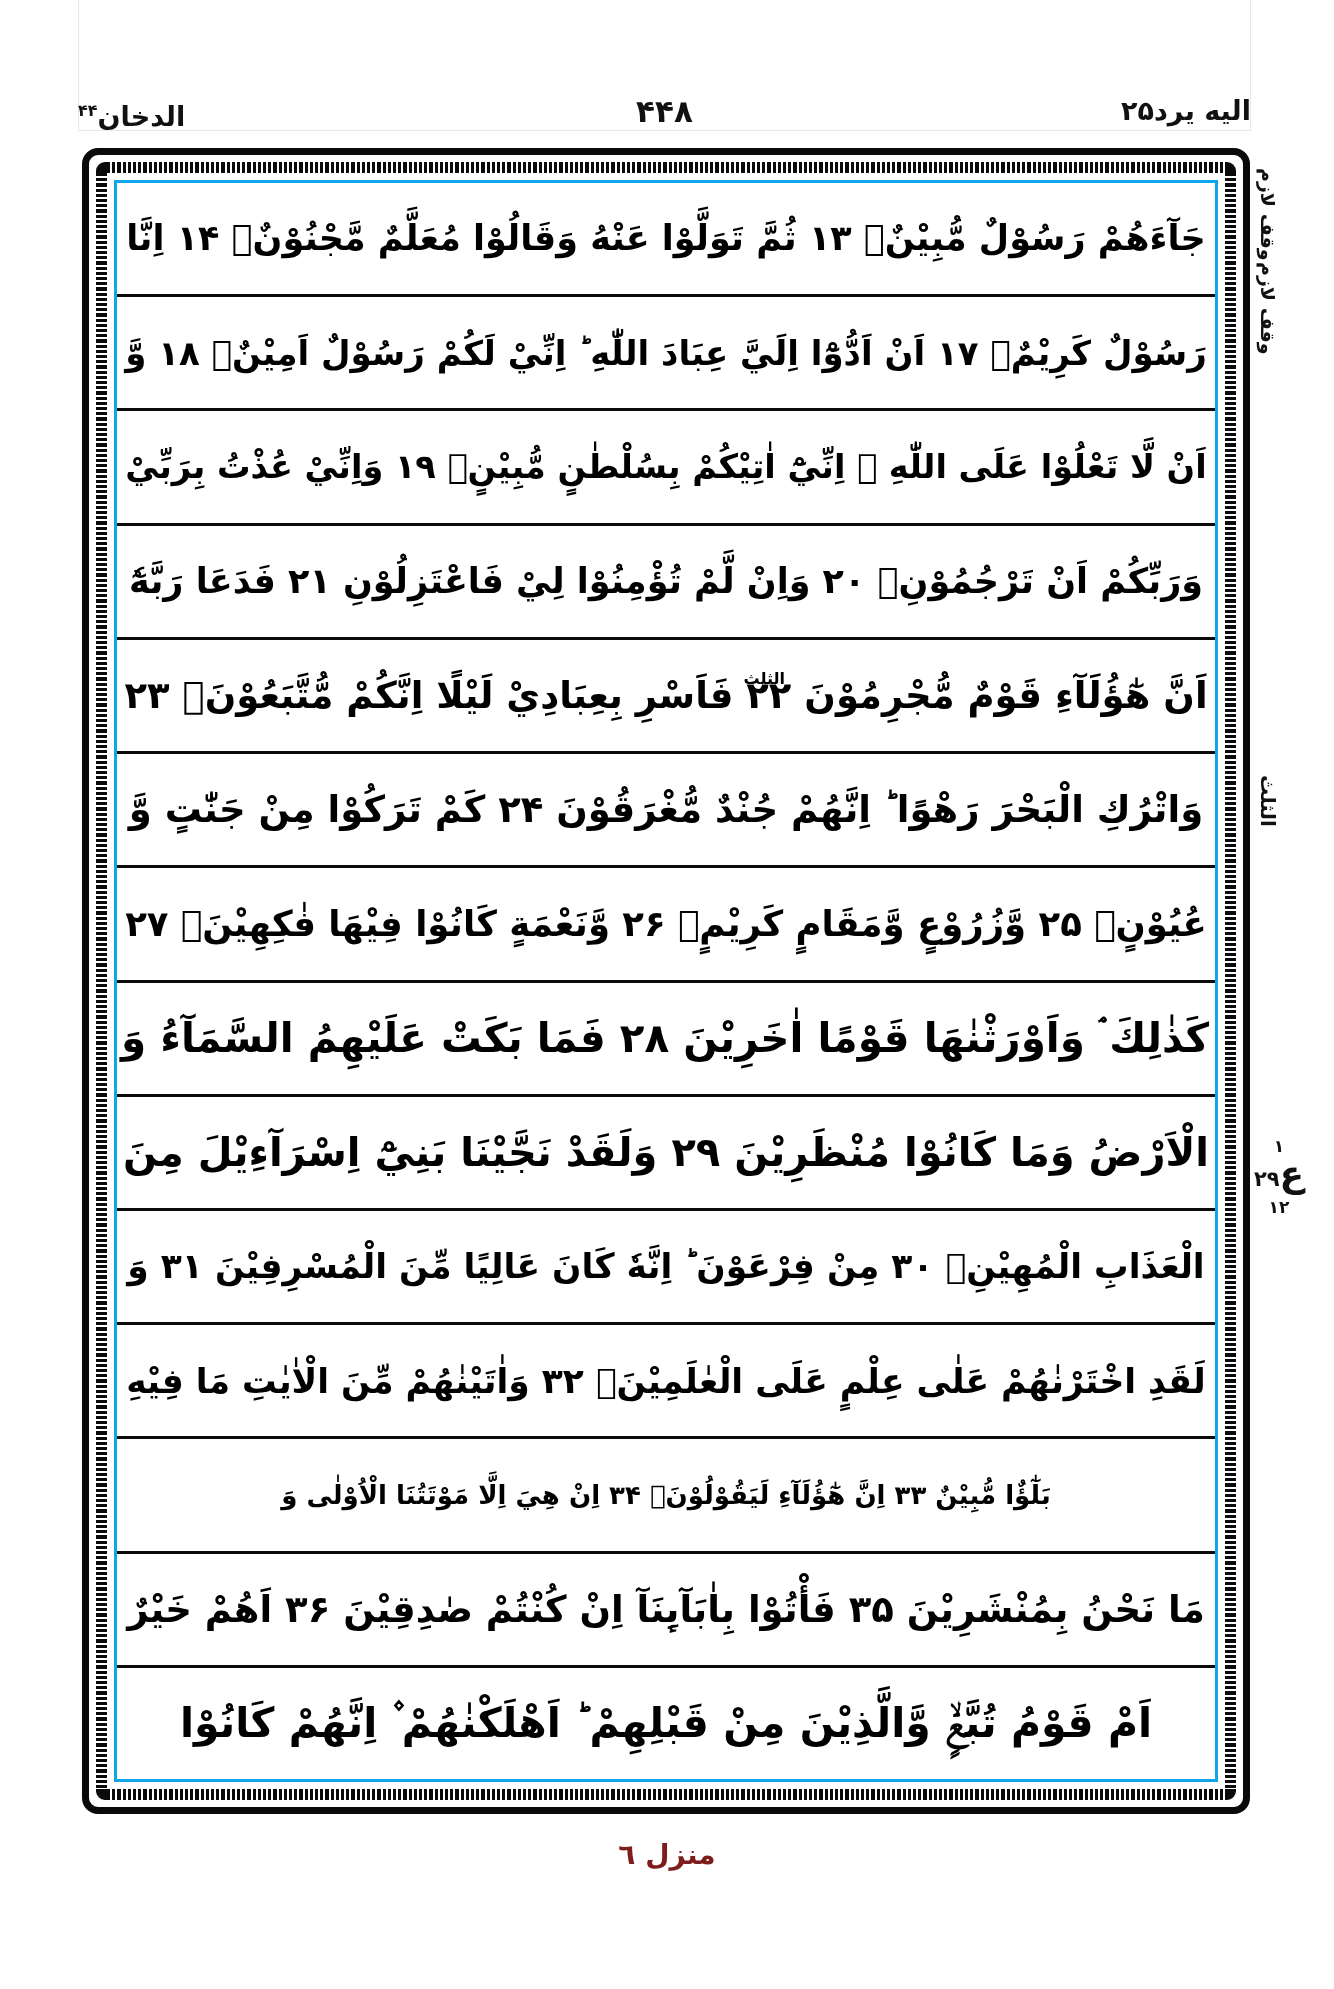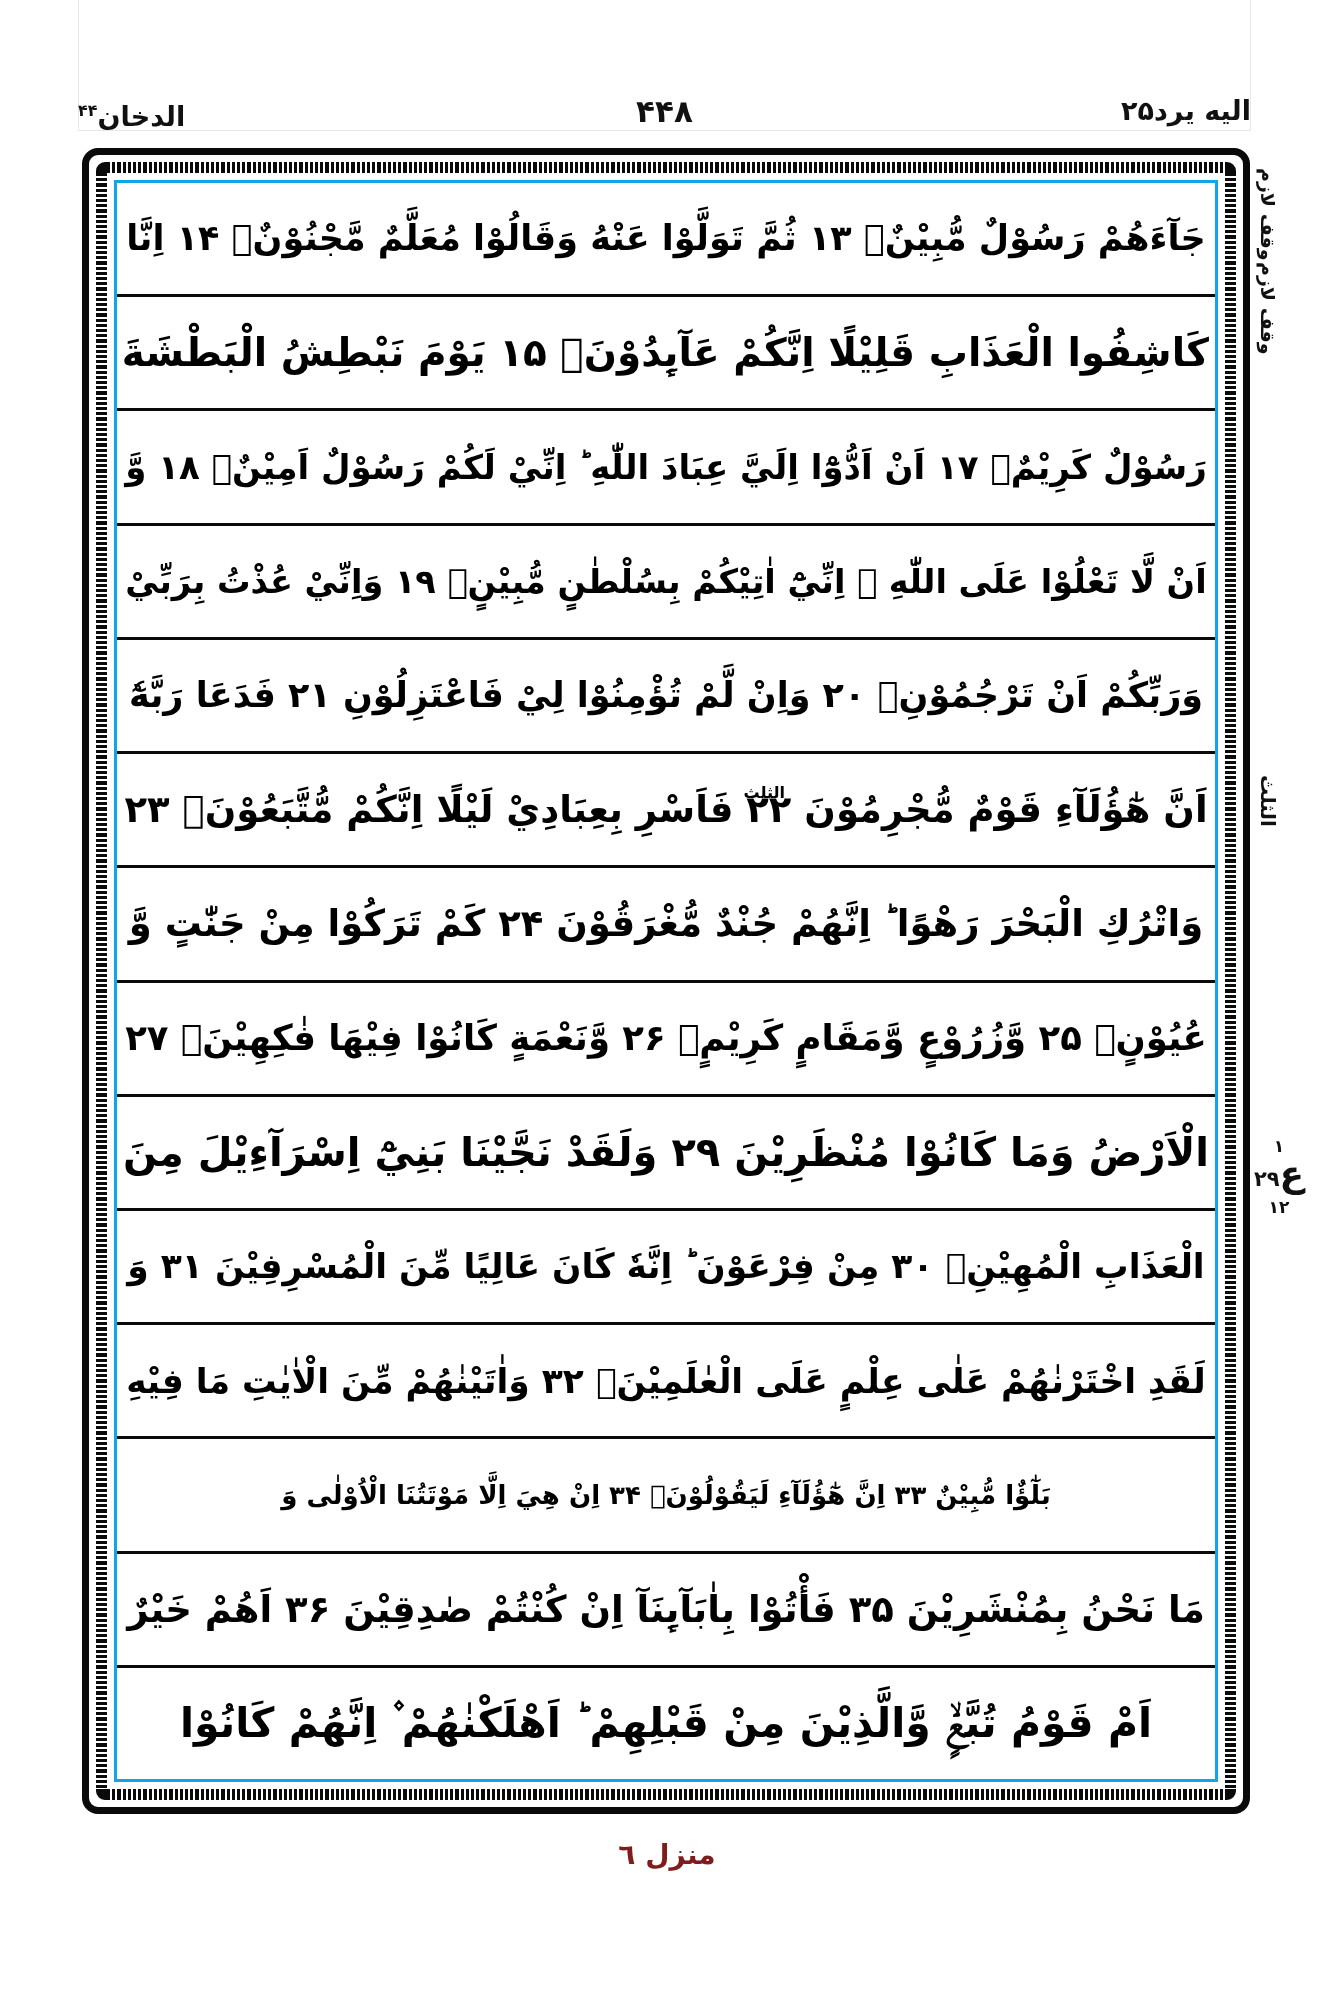--- a/index.html
+++ b/index.html
@@ -247,40 +247,40 @@
     <div class="bead-bottom"></div>
     <div class="bead-left"></div>
     <div class="bead-right"></div>
 
     <div class="frame-inner" id="lines-container">
 
     <div class="ayah-line">
           <div class="ayah-text" style="font-size: 35px;">جَآءَهُمْ رَسُوْلٌ مُّبِيْنٌۙ ۱۳ ثُمَّ تَوَلَّوْا عَنْهُ وَقَالُوْا مُعَلَّمٌ مَّجْنُوْنٌۘ ۱۴ اِنَّا</div>
         </div>
         <div class="ayah-line">
-          <div class="ayah-text" style="font-size: 39px;">كَاشِفُوا الْعَذَابِ قَلِيْلًا اِنَّكُمْ عَآىِٕدُوْنَۘ ۱۵ يَوْمَ نَبْطِشُ الْبَطْشَةَ</div>
-        </div>
-        <div class="ayah-line">
           <div class="ayah-text" style="font-size: 34px;">رَسُوْلٌ كَرِيْمٌۙ ۱۷ اَنْ اَدُّوْٓا اِلَيَّ عِبَادَ اللّٰهِ ؕ اِنِّيْ لَكُمْ رَسُوْلٌ اَمِيْنٌۙ ۱۸ وَّ</div>
         </div>
         <div class="ayah-line">
           <div class="ayah-text" style="font-size: 33.5px;">اَنْ لَّا تَعْلُوْا عَلَى اللّٰهِ ۚ اِنِّيْٓ اٰتِيْكُمْ بِسُلْطٰنٍ مُّبِيْنٍۚ ۱۹ وَاِنِّيْ عُذْتُ بِرَبِّيْ</div>
         </div>
         <div class="ayah-line">
           <div class="ayah-text" style="font-size: 35px;">وَرَبِّكُمْ اَنْ تَرْجُمُوْنِۚ ۲۰ وَاِنْ لَّمْ تُؤْمِنُوْا لِيْ فَاعْتَزِلُوْنِ ۲۱ فَدَعَا رَبَّهٗٓ</div>
         </div>
         <div class="ayah-line" style="position: relative;">
           <div class="ayah-text" style="font-size: 37px;">اَنَّ هٰٓؤُلَآءِ قَوْمٌ مُّجْرِمُوْنَ ۲۲ فَاَسْرِ بِعِبَادِيْ لَيْلًا اِنَّكُمْ مُّتَّبَعُوْنَۙ ۲۳</div>
           <span class="inline-mark" style="position: absolute; right: 430px; margin-top: -34px;">الثلث</span>
         </div>
         <div class="ayah-line">
           <div class="ayah-text" style="font-size: 37px;">وَاتْرُكِ الْبَحْرَ رَهْوًا ؕ اِنَّهُمْ جُنْدٌ مُّغْرَقُوْنَ ۲۴ كَمْ تَرَكُوْا مِنْ جَنّٰتٍ وَّ</div>
         </div>
         <div class="ayah-line">
           <div class="ayah-text" style="font-size: 35.5px;">عُيُوْنٍۙ ۲۵ وَّزُرُوْعٍ وَّمَقَامٍ كَرِيْمٍۙ ۲۶ وَّنَعْمَةٍ كَانُوْا فِيْهَا فٰكِهِيْنَۙ ۲۷</div>
+        </div>
+        <div class="ayah-line">
+          <div class="ayah-text" style="font-size: 40.5px;">كَذٰلِكَ ۘ وَاَوْرَثْنٰهَا قَوْمًا اٰخَرِيْنَ ۲۸ فَمَا بَكَتْ عَلَيْهِمُ السَّمَآءُ وَ</div>
         </div>
         <div class="ayah-line">
           <div class="ayah-text" style="font-size: 40px;">الْاَرْضُ وَمَا كَانُوْا مُنْظَرِيْنَ ۲۹ وَلَقَدْ نَجَّيْنَا بَنِيْٓ اِسْرَآءِيْلَ مِنَ</div>
         </div>
         <div class="ayah-line">
           <div class="ayah-text" style="font-size: 34.5px;">الْعَذَابِ الْمُهِيْنِۙ ۳۰ مِنْ فِرْعَوْنَ ؕ اِنَّهٗ كَانَ عَالِيًا مِّنَ الْمُسْرِفِيْنَ ۳۱ وَ</div>
         </div>
         <div class="ayah-line">
           <div class="ayah-text" style="font-size: 34.5px;">لَقَدِ اخْتَرْنٰهُمْ عَلٰى عِلْمٍ عَلَى الْعٰلَمِيْنَۚ ۳۲ وَاٰتَيْنٰهُمْ مِّنَ الْاٰيٰتِ مَا فِيْهِ</div>
         </div>

